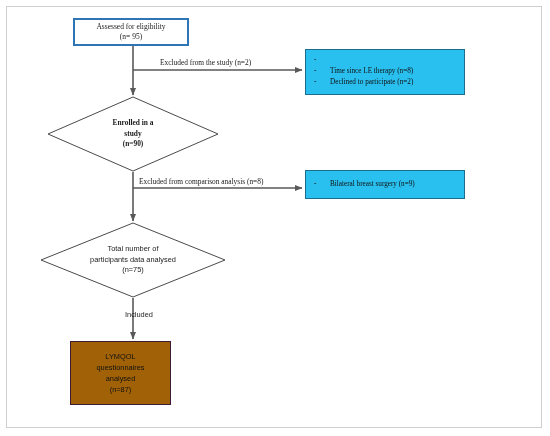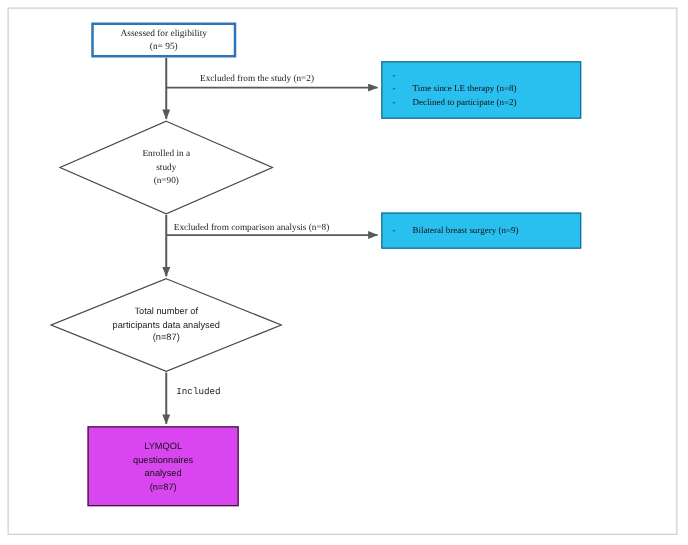--- a/index.html
+++ b/index.html
@@ -113,20 +113,21 @@
     align-items: center;
     justify-content: center;
     text-align: center;
     color: #1a1a1a;
   }
   #diamond-enrolled {
     left: 47px;
     top: 96px;
     width: 172px;
     height: 76px;
+    font-weight: bold;
   }
   #diamond-enrolled .diamond-label {
     font-size: 7.4px;
     line-height: 1.4;
     font-family: "Liberation Serif", serif;
   }
   #diamond-analysed {
     left: 40px;
     top: 222px;
     width: 186px;
@@ -135,23 +136,23 @@
   #diamond-analysed .diamond-label {
     font-size: 7.4px;
     line-height: 1.45;
     font-family: "Liberation Sans", sans-serif;
   }
 
   
   #box-lymqol {
     left: 70px;
     top: 341px;
-    width: 121px;
+    width: 101px;
     height: 64px;
-    background: #d946ef;
+    background: #a16207;
     border: 1.5px solid #3b1b36;
     font-family: "Liberation Sans", sans-serif;
     font-size: 7.4px;
     line-height: 1.5;
     color: #111111;
   }
 
   
   .edge-label {
     position: absolute;
@@ -163,23 +164,23 @@
     left: 160px;
     top: 58px;
     font-family: "Liberation Serif", serif;
   }
   #label-excl-comparison {
     left: 139px;
     top: 177px;
     font-family: "Liberation Serif", serif;
   }
   #label-included {
-    left: 141px;
+    left: 125px;
     top: 310px;
-    font-family: Liberation Mono, monospace;
+    font-family: Liberation Sans, sans-serif;
   }
   .multiline { white-space: pre-line; }
 </style>
 </head>
 <body>
 
 <div id="figure">
 
   <div id="frame"></div>
 
@@ -237,21 +238,21 @@
       <span>Bilateral breast surgery (n=9)</span>
     </div>
   </div>
 
   <div class="diamond-wrap" id="diamond-analysed">
     <svg width="186" height="76" viewBox="0 0 186 76" xmlns="http://www.w3.org/2000/svg">
       <polygon points="93,1 185,38 93,75 1,38" fill="#ffffff" stroke="#4a4a4a" stroke-width="1"></polygon>
     </svg>
     <div class="diamond-label multiline">Total number of
 participants data analysed
-(n=87)</div>
+(n=75)</div>
   </div>
 
   <div class="edge-label" id="label-included">Included</div>
 
   <div class="node multiline" id="box-lymqol">LYMQOL
 questionnaires
 analysed
 (n=87)</div>
 
 </div>

